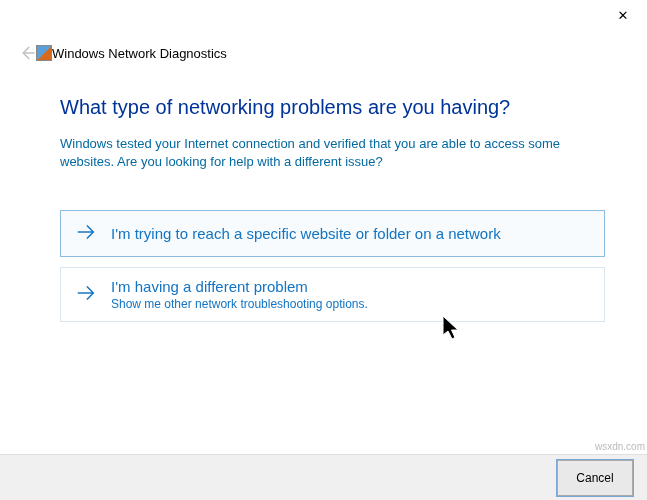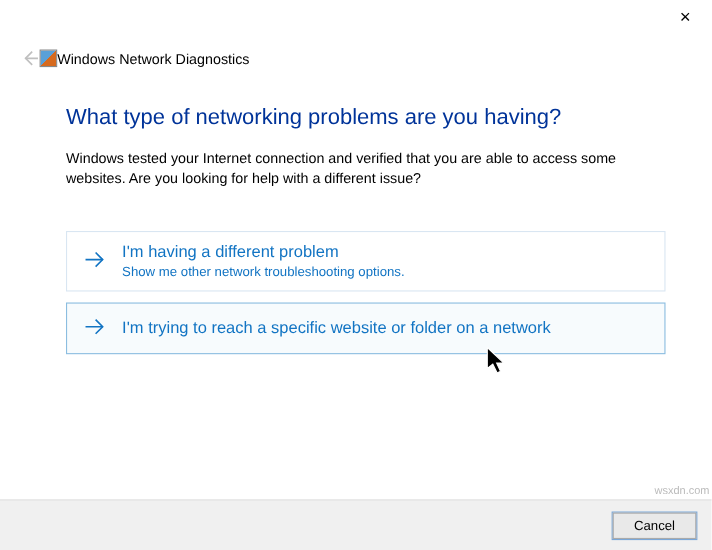--- a/index.html
+++ b/index.html
@@ -55,21 +55,21 @@
     .content {
       padding: 34px 42px 0 60px;
     }
     .heading {
       color: #003399;
       font-size: 20px;
       font-weight: 400;
       margin-bottom: 16px;
     }
     .subtext {
-      color: #000000;
+      color: #0369a1;
       font-size: 13px;
       line-height: 1.35;
       margin-bottom: 40px;
     }
     .option {
       border: 1px solid #d9e6f2;
       padding: 10px 14px;
       margin-bottom: 10px;
       display: flex;
       align-items: center;
@@ -102,21 +102,21 @@
       height: 46px;
       background: #f0f0f0;
       border-top: 1px solid #e0e0e0;
       display: flex;
       align-items: center;
       justify-content: flex-end;
       padding: 0 14px;
     }
     .btn {
       min-width: 76px;
-      height: 24px;
+      height: 36px;
       background: #e9e9e9;
       border: 1px solid #aaa;
       font-size: 12px;
       font-family: inherit;
       cursor: pointer;
       box-shadow: 0 0 0 1px #7aa7d8;
     }
     .watermark {
       position: absolute;
       right: 2px;
@@ -146,42 +146,42 @@
     </svg>
   </span>
   <span class="app-icon"></span>
   <span class="app-title">Windows Network Diagnostics</span>
 </div>
 
 <div class="content">
   <h1 class="heading">What type of networking problems are you having?</h1>
   <p class="subtext">Windows tested your Internet connection and verified that you are able to access some websites. Are you looking for help with a different issue?</p>
 
+  <div class="option selected">
+    <span class="option-arrow">
+      <svg width="22" height="22" viewBox="0 0 24 24" fill="none" stroke="currentColor" stroke-width="1.6">
+        <line x1="3" y1="12" x2="20" y2="12"></line>
+          <polyline points="13 5 20 12 13 19"></polyline>
+      </svg>
+    </span>
+    <div class="option-text">
+      <span class="option-title">I'm trying to reach a specific website or folder on a network</span>
+    </div>
+  </div>
+
   <div class="option">
     <span class="option-arrow">
       <svg width="22" height="22" viewBox="0 0 24 24" fill="none" stroke="currentColor" stroke-width="1.6">
         <line x1="3" y1="12" x2="20" y2="12"></line>
           <polyline points="13 5 20 12 13 19"></polyline>
       </svg>
     </span>
     <div class="option-text">
       <span class="option-title">I'm having a different problem</span>
       <span class="option-sub">Show me other network troubleshooting options.</span>
-    </div>
-  </div>
-
-  <div class="option selected">
-    <span class="option-arrow">
-      <svg width="22" height="22" viewBox="0 0 24 24" fill="none" stroke="currentColor" stroke-width="1.6">
-        <line x1="3" y1="12" x2="20" y2="12"></line>
-          <polyline points="13 5 20 12 13 19"></polyline>
-      </svg>
-    </span>
-    <div class="option-text">
-      <span class="option-title">I'm trying to reach a specific website or folder on a network</span>
     </div>
   </div>
 </div>
 
 <div class="footer">
   <button class="btn">Cancel</button>
 </div>
 
 <div class="watermark">wsxdn.com</div>
 

